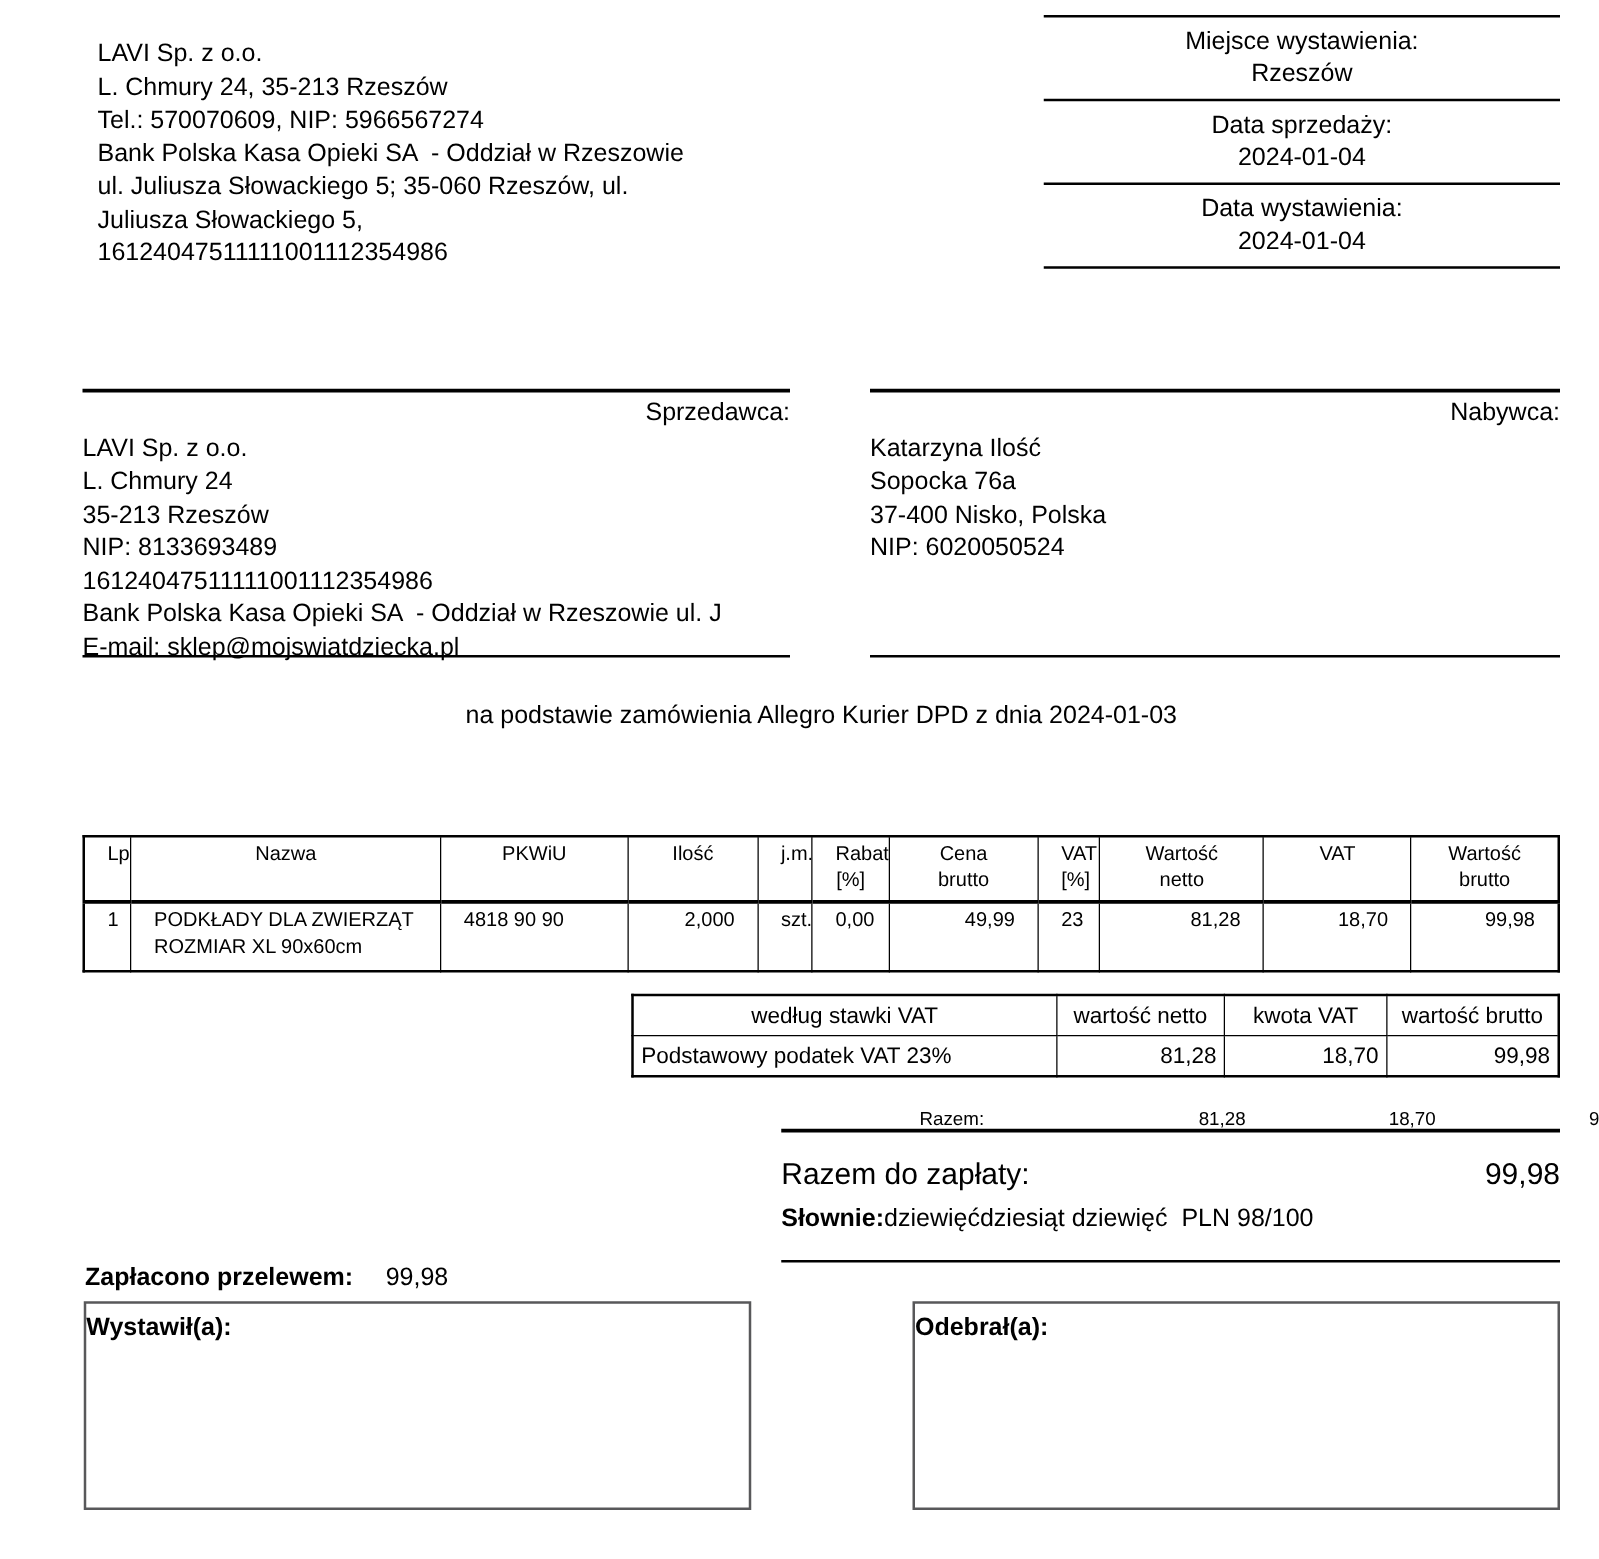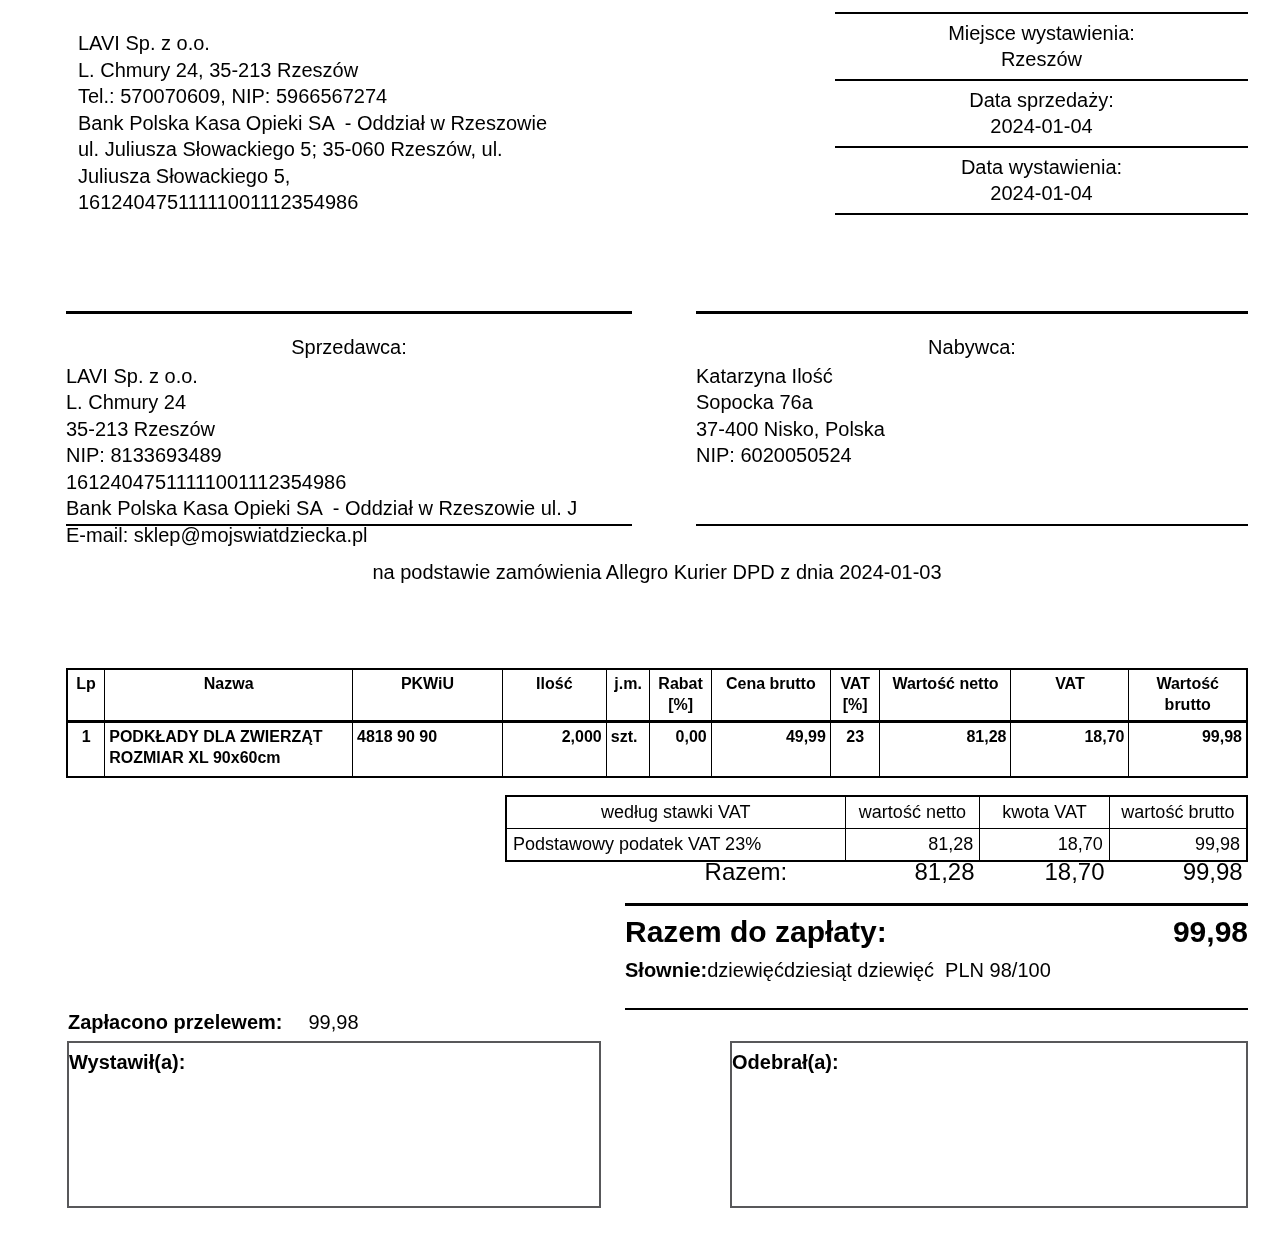--- a/index.html
+++ b/index.html
@@ -28,66 +28,66 @@
   .info-section div { line-height: 26px; }
 
   
   .party-col {
     position: absolute; top: 311px; height: 215px;
     border-top: 3px solid #000; border-bottom: 2px solid #000;
     font-size: 20px; line-height: 26.5px;
   }
   .party-col.seller { left: 66px; width: 566px; }
   .party-col.buyer  { left: 696px; width: 552px; }
-  .party-heading { text-align: center; padding-top: 20px; }
+  .party-heading { text-align: right; padding-top: 3px; }
   .party-lines { padding-top: 2px; }
 
   
   .title-wrap { position: absolute; left: 66px; top: 553px; width: 1182px; text-align: center; }
   .doc-title { font-size: 30px; line-height: 38px; }
   .doc-subtitle { font-size: 20px; margin-top: 8px; }
 
   
   table { border-collapse: collapse; table-layout: fixed; }
   .items-table {
     position: absolute; left: 66px; top: 668px; width: 1182px;
     font-size: 16px; border: 2px solid #000;
   }
   .items-table th, .items-table td {
-    border: 1px solid #000; vertical-align: top; padding: 3px 4px;
-    font-weight: bold; line-height: 21px; overflow: hidden;
+    border: 1px solid #000; vertical-align: top; padding: 3px 18px;
+    font-weight: normal; line-height: 21px; overflow: hidden;
   }
   .items-table thead th { text-align: center; border-bottom: 3px solid #000; height: 52px; }
   .items-table tbody tr { height: 56px; }
   .al { text-align: left; }  .ar { text-align: right; }  .ac { text-align: center; }
 
   
   .vat-table {
     position: absolute; left: 505px; top: 795px; width: 743px;
     font-size: 18px; border: 2px solid #000;
   }
   .vat-table th, .vat-table td {
     border: 1px solid #000; font-weight: normal; padding: 4px 6px; line-height: 23px;
   }
   .vat-table thead th { text-align: center; }
 
   .razem-row {
-    position: absolute; left: 505px; top: 856px; width: 743px;
+    position: absolute; left: 505px; top: 880px; width: 743px;
     display: grid; grid-template-columns: 45.8% 18.2% 17.5% 18.6%;
-    font-size: 24px; line-height: 23px;
+    font-size: 15px; line-height: 23px; gap: 22px;
   }
   .razem-row .cell { text-align: right; padding: 4px 6px; }
   .razem-row .cell.lbl { padding-right: 58px; }
 
   
   .pay-section {
     position: absolute; left: 625px; top: 903px; width: 623px;
     border-top: 3px solid #000;
   }
-  .pay-line { display: flex; justify-content: space-between; padding-top: 9px; font-size: 30px; font-weight: bold; }
+  .pay-line { display: flex; justify-content: space-between; padding-top: 20px; font-size: 24px; font-weight: normal; }
   .words-line { margin-top: 10px; font-size: 20px; display: flex; }
   .words-label { font-weight: bold; }
   .words-text { }
   .pay-bottom-rule { position: absolute; left: 625px; top: 1008px; width: 623px; height: 2px; background: #000; }
 
   .paid-row { position: absolute; left: 68px; top: 1011px; font-size: 20px; display: flex; }
   .paid-label { font-weight: bold; }
   .paid-value { margin-left: 26px; }
 
   

